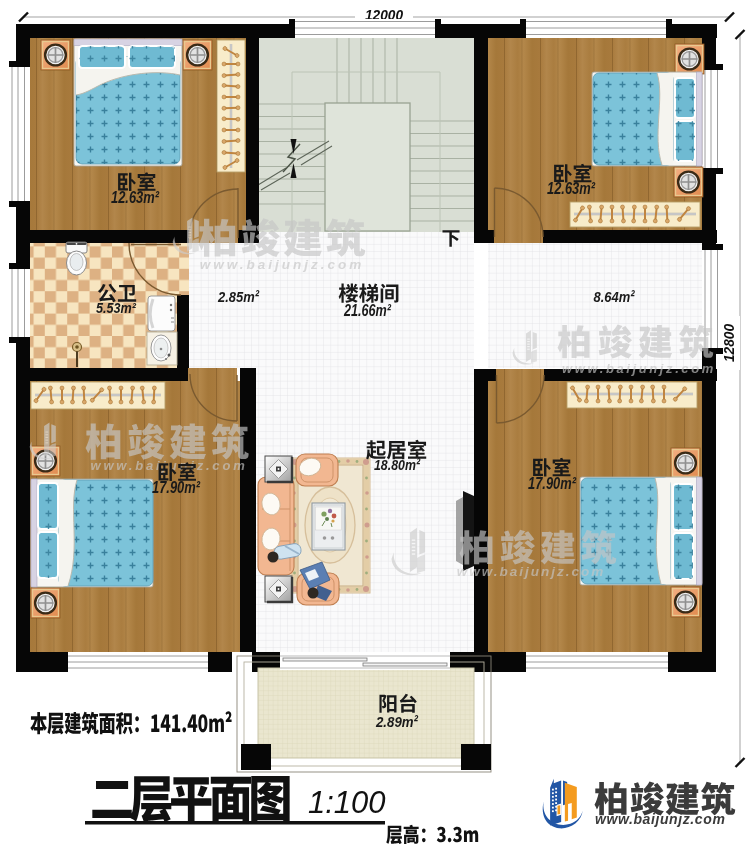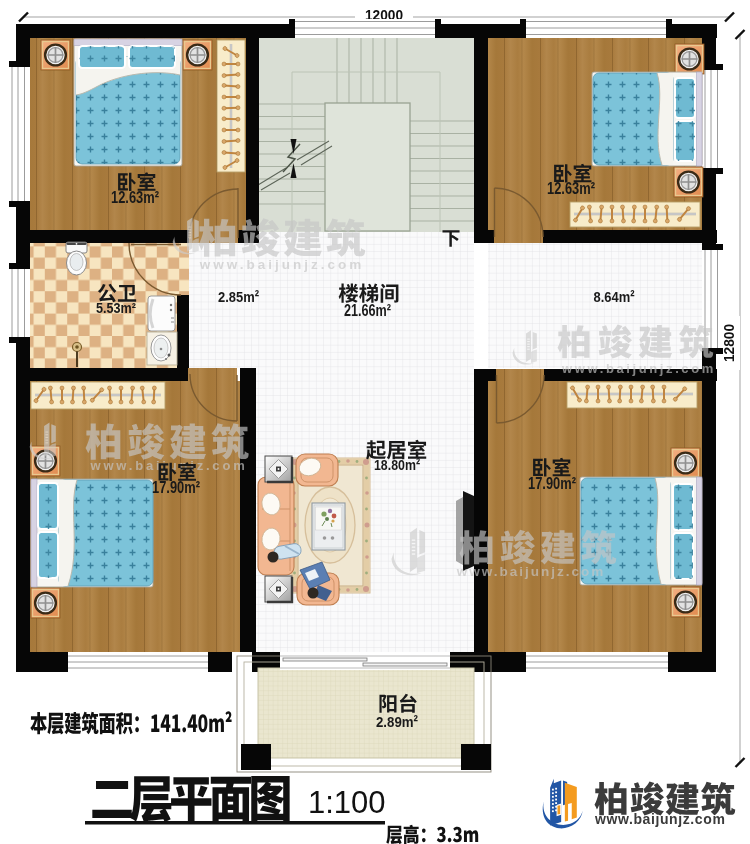--- a/index.html
+++ b/index.html
@@ -1,15 +1,15 @@
 <!DOCTYPE html>
 <html><head><meta charset="utf-8">
 <style>
 html,body{margin:0;padding:0;background:#fff;}
-#plan{position:relative;width:750px;height:844px;}
+#plan{position:relative;width:750px;height:844px;font-style:italic;}
 </style></head>
 <body>
 <div id="plan">
 <svg width="750" height="844" viewBox="0 0 750 844" xmlns="http://www.w3.org/2000/svg">
 <defs>
 <linearGradient id="wg" x1="0" y1="0" x2="1" y2="0">
  <stop offset="0" stop-color="#a87a3d"></stop>
           <stop offset="0.18" stop-color="#b2864b"></stop>
  <stop offset="0.38" stop-color="#aa7d40"></stop>
           <stop offset="0.55" stop-color="#b3874a"></stop>

